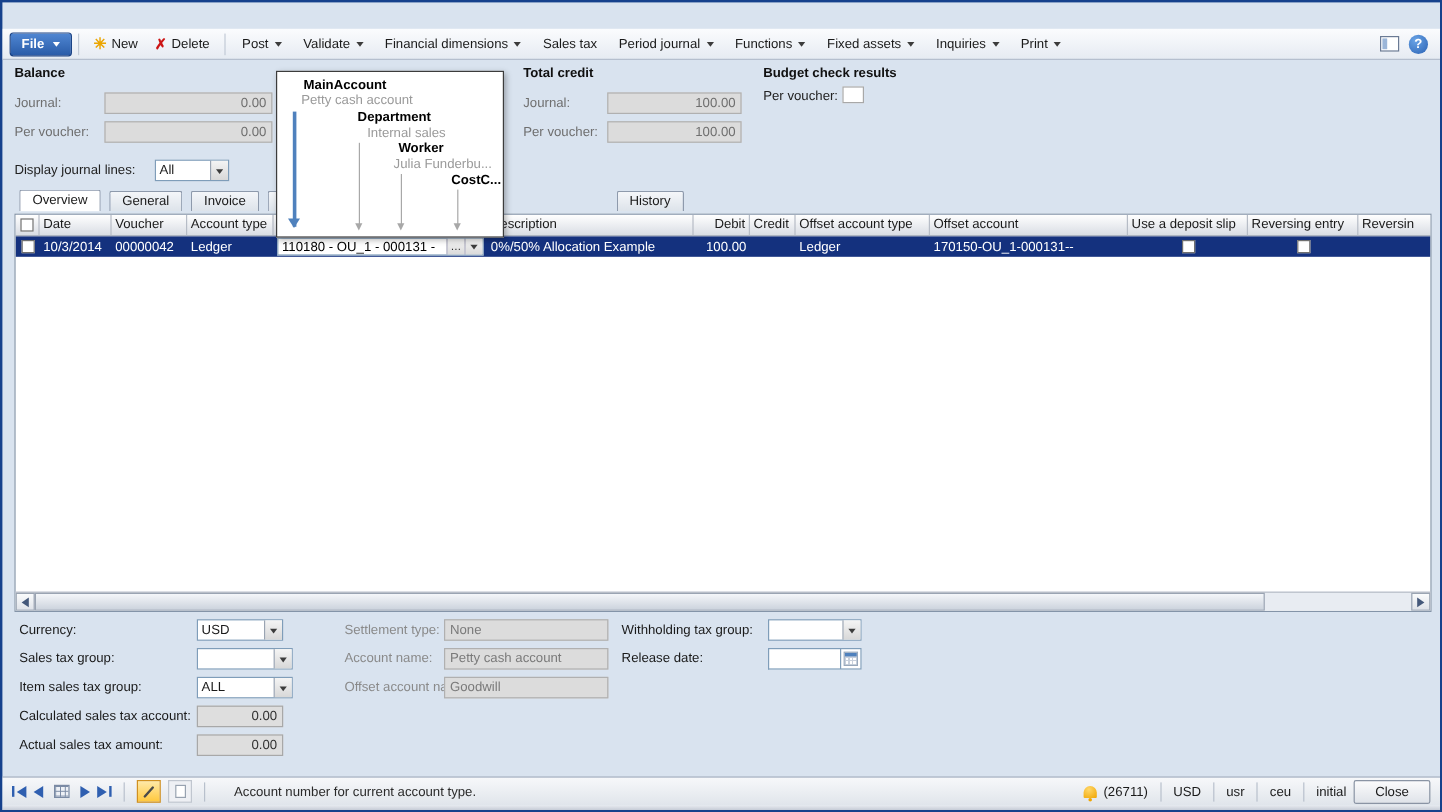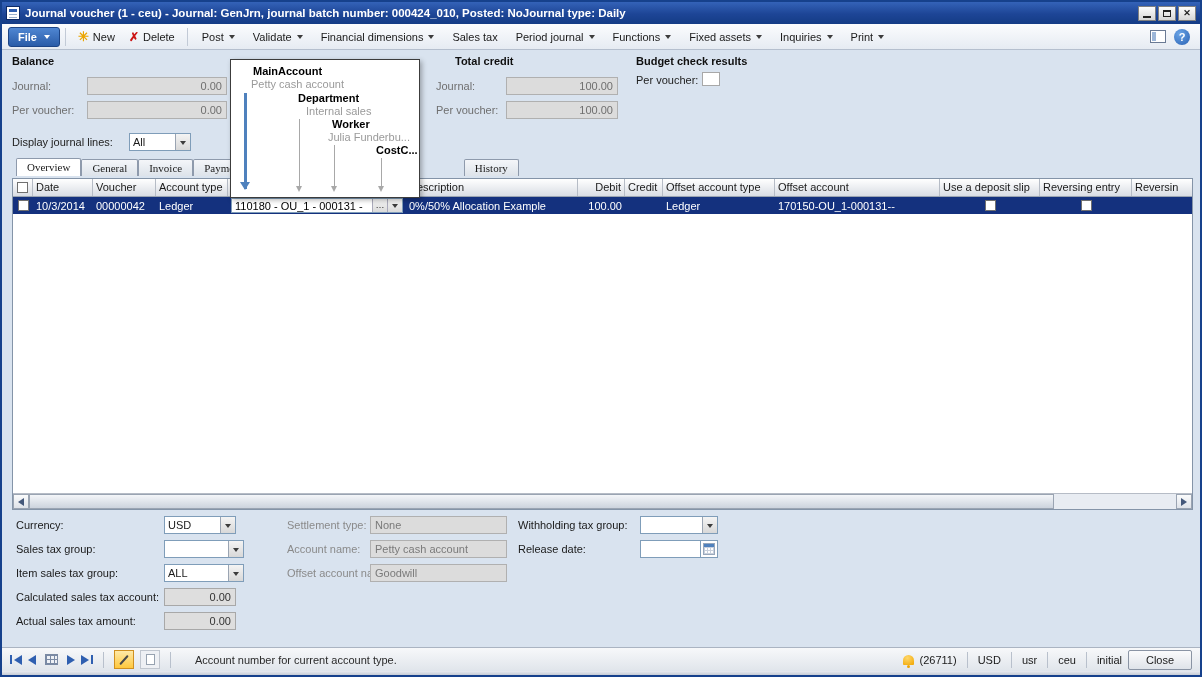--- a/index.html
+++ b/index.html
@@ -51,21 +51,21 @@
   .budget-box { position:absolute; width:18px; height:14px; background:#fff; border:1px solid #a8a8a8; }
 
   .combo { position:absolute; height:18px; background:#fff; border:1px solid #7f9db9; display:flex; }
   .combo .val { flex:1; padding:2px 3px; white-space:nowrap; overflow:hidden; }
   .combo .dbtn { width:15px; background:linear-gradient(#f4f4f4,#d8d8d8); border-left:1px solid #9aa4b2;
     display:flex; align-items:center; justify-content:center; }
 
   
   .tabs { position:absolute; left:14px; top:156px; right:8px; height:18px; display:flex; align-items:flex-end; }
   .tab { height:17px; line-height:16px; padding:0 10px; background:linear-gradient(#f4f6f9,#dde3ea);
-    border:1px solid #8e9aac; border-bottom:none; border-radius:2px 2px 0 0; margin-right:0; white-space:nowrap;font-family:Liberation Serif, serif; }
+    border:1px solid #8e9aac; border-bottom:none; border-radius:2px 2px 0 0; margin-right:7px; white-space:nowrap; }
   .tab.sel { background:#fff; height:18px; font-weight:normal; }
   .tab.stub { padding:0 4px; }
 
   
   .grid { position:absolute; left:10px; top:176px; width:1181px; height:332px;
     background:#fff; border:1px solid #8494a8; overflow:hidden; }
   .ghead { display:flex; height:18px; background:linear-gradient(#ffffff,#d9dde4); border-bottom:1px solid #9aa4b2; }
   .gh { border-right:1px solid #b6bcc6; padding:2px 3px; white-space:nowrap; overflow:hidden; flex:none; }
   .gutter { width:20px; display:flex; align-items:center; justify-content:center; }
   .cb { width:11px; height:11px; background:#fff; border:1px solid #707070; display:inline-block; }
@@ -137,33 +137,20 @@
   .bell::after { content:""; position:absolute; bottom:-3px; left:4px; width:3px; height:3px; background:#f0a500; border-radius:50%; }
   .close-btn { width:64px; height:20px; border:1px solid #8a94a4; background:linear-gradient(#fbfbfc,#dfe3e9);
     display:flex; align-items:center; justify-content:center; border-radius:2px; }
   .bottom-frame { position:absolute; left:0; right:0; bottom:0; height:4px; background:linear-gradient(#e8ebf0,#c6ccd6); }
 </style>
 </head>
 <body>
 
 <div class="win">
 
-  <div class="titlebar">
-    <div class="title-icon"></div>
-    <div class="title-text">Journal voucher (1 - ceu) - Journal: GenJrn, journal batch number: 000424_010, Posted: NoJournal type: Daily</div>
-    <div class="win-btns">
-      <div class="wbtn">
-          <span class="g-min"></span>
-        </div>
-      <div class="wbtn">
-          <span class="g-max"></span>
-        </div>
-      <div class="wbtn g-close"></div>
-    </div>
-  </div>
 
   <div class="toolbar">
     <div class="file-btn">
       <span>File</span>
       <span class="caret-w"></span>
     </div>
     <div class="tb-sep"></div>
     <div class="tb-item">
       <span class="ic-new">✳</span>
       <span>New</span>
@@ -213,21 +200,21 @@
       <div class="help-icon">?</div>
     </div>
   </div>
 
   <div class="hp-heading" style="left:10px; top:53px;">Balance</div>
   <div class="hp-label" style="left:10px; top:78px;">Journal:</div>
   <div class="dis-field" style="left:85px; top:75px; width:140px;">0.00</div>
   <div class="hp-label" style="left:10px; top:102px;">Per voucher:</div>
   <div class="dis-field" style="left:85px; top:99px; width:140px;">0.00</div>
 
-  <div class="hp-heading" style="left:434px; top:53px;margin-left:19px;">Total credit</div>
+  <div class="hp-heading" style="left:434px; top:53px;">Total credit</div>
   <div class="hp-label" style="left:434px; top:78px;">Journal:</div>
   <div class="dis-field" style="left:504px; top:75px; width:112px;">100.00</div>
   <div class="hp-label" style="left:434px; top:102px;">Per voucher:</div>
   <div class="dis-field" style="left:504px; top:99px; width:112px;">100.00</div>
 
   <div class="hp-heading" style="left:634px; top:53px;">Budget check results</div>
   <div class="hp-label-dk" style="left:634px; top:72px;">Per voucher:</div>
   <div class="budget-box" style="left:700px; top:70px;"></div>
 
   <div class="hp-label-dk" style="left:10px; top:134px;">Display journal lines:</div>

